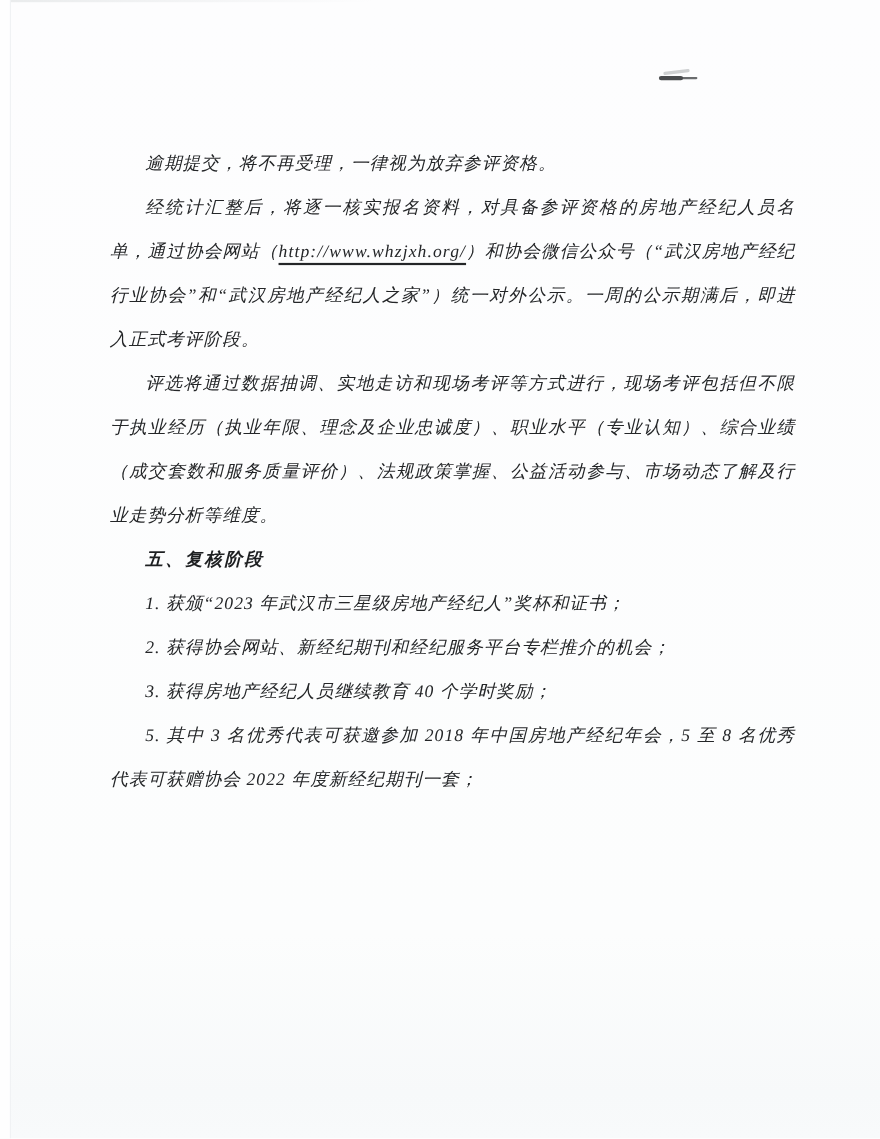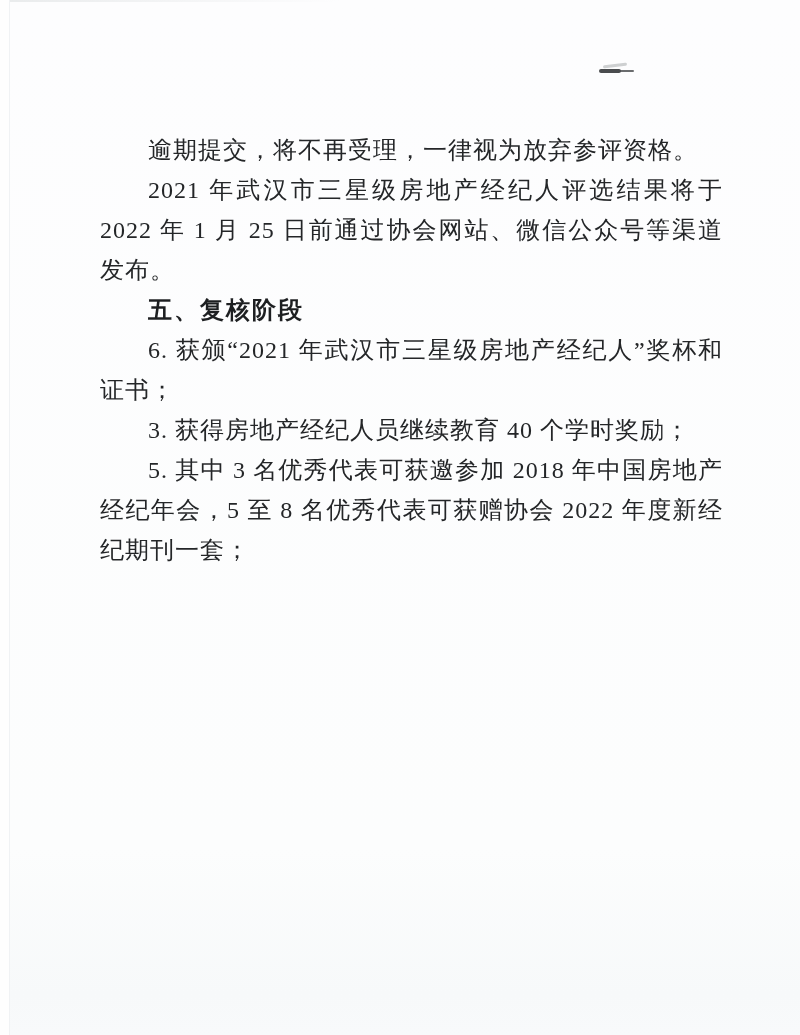--- a/index.html
+++ b/index.html
@@ -56,24 +56,25 @@
     background: #4a4c4e;
     border-radius: 2px;
     box-shadow: 14px 0 0 -1px #6a6c6e;
   }
   .doc-body {
     position: absolute;
     left: 100px;
     top: 130px;
     width: 623px;
     color: #242628;
-    font-size: 24px;
+    font-size: 16px;
     line-height: 40px;
     letter-spacing: 1px;
     text-align: justify;
+    font-style: italic;
   }
   .para {
     margin: 0;
     text-indent: 2em;
   }
   .para.heading {
     font-weight: bold;
     letter-spacing: 2px;
     color: #1d1f21;
   }
@@ -90,19 +91,21 @@
   <div class="scan-edge-top"></div>
   <div class="scan-edge-left"></div>
 
   <div class="ink-smudge">
     <div class="streak-light"></div>
     <div class="streak-dark"></div>
   </div>
 
   <div class="doc-body">
       <p class="para body"><span>逾期提交，将不再受理，一律视为放弃参评资格。</span></p>
-      <p class="para body"><span>2021 年武汉市三星级房地产经纪人评选结果将于 2022 年 1 月 25 日前通过协会网站、微信公众号等渠道发布。</span></p>
+      <p class="para body"><span>经统计汇整后，将逐一核实报名资料，对具备参评资格的房地产经纪人员名单，通过协会网站（</span><span class="u">http://www.whzjxh.org/</span><span>）和协会微信公众号（“武汉房地产经纪行业协会”和“武汉房地产经纪人之家”）统一对外公示。一周的公示期满后，即进入正式考评阶段。</span></p>
+      <p class="para body"><span>评选将通过数据抽调、实地走访和现场考评等方式进行，现场考评包括但不限于执业经历（执业年限、理念及企业忠诚度）、职业水平（专业认知）、综合业绩（成交套数和服务质量评价）、法规政策掌握、公益活动参与、市场动态了解及行业走势分析等维度。</span></p>
       <p class="para heading"><span>五、复核阶段</span></p>
-      <p class="para body"><span>6. 获颁“2021 年武汉市三星级房地产经纪人”奖杯和证书；</span></p>
+      <p class="para body"><span>1. 获颁“2023 年武汉市三星级房地产经纪人”奖杯和证书；</span></p>
+      <p class="para body"><span>2. 获得协会网站、新经纪期刊和经纪服务平台专栏推介的机会；</span></p>
       <p class="para body"><span>3. 获得房地产经纪人员继续教育 40 个学时奖励；</span></p>
       <p class="para body"><span>5. 其中 3 名优秀代表可获邀参加 2018 年中国房地产经纪年会，5 至 8 名优秀代表可获赠协会 2022 年度新经纪期刊一套；</span></p>
     </div>
 </div>
 
 </body></html>

